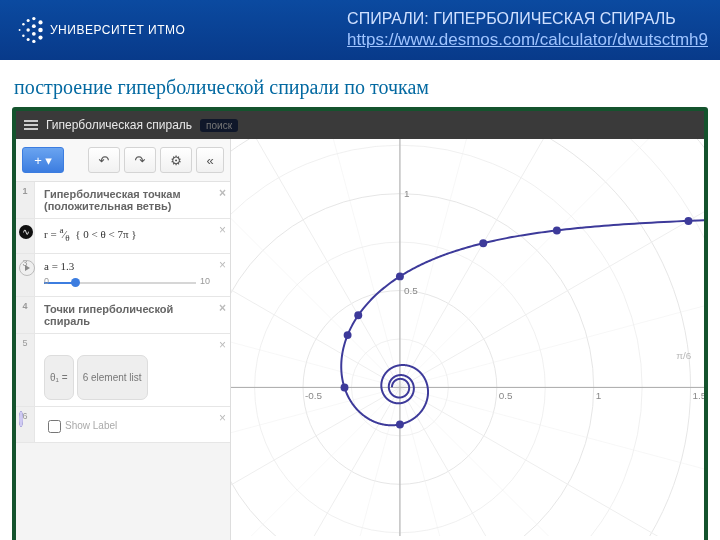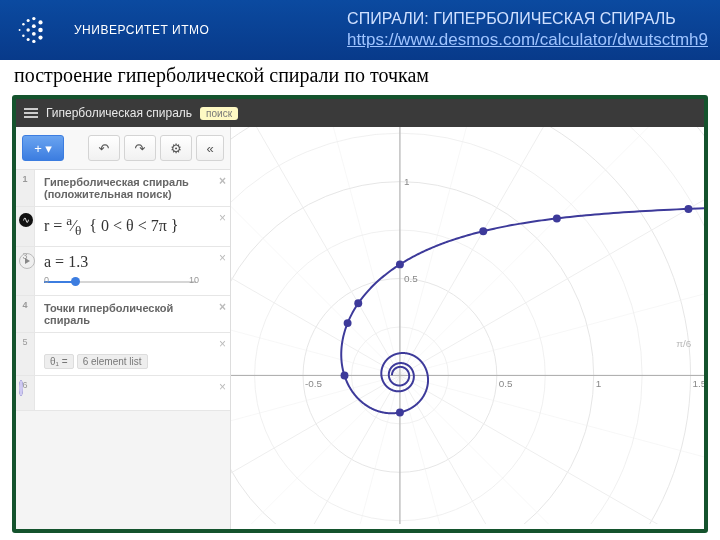--- a/index.html
+++ b/index.html
@@ -1,30 +1,30 @@
 <!DOCTYPE html>
 <html><head>
 <meta charset="utf-8">
 <style>
   html,body{margin:0;padding:0;width:720px;height:540px;font-family:Arial,Helvetica,sans-serif;background:#fff;overflow:hidden}
   .header{background:#0a3d91;background:linear-gradient(#0b4aa0,#083a8a);color:#fff;height:60px;display:flex;align-items:center;padding:0 12px}
-  .logo{display:flex;align-items:center;gap:24px}
+  .logo{display:flex;align-items:center;gap:0}
   .logo-dots{width:38px;height:38px}
   .logo-text{font-size:12px;letter-spacing:.5px}
   .head-right{margin-left:auto;text-align:left;font-size:14px;line-height:1.35}
   .head-right .title{color:#cfe0ff;font-size:16px}
   .head-right .link{color:#9fc4ff;text-decoration:underline;font-size:17px}
-  .subtitle{font-family:"Times New Roman",serif;font-size:20px;padding:4px 14px 2px;color:#000000}
+  .subtitle{font-family:"Times New Roman",serif;font-size:20px;padding:16px 14px 2px;color:#0369a1}
 
   .desmos{position:relative;margin:6px 12px 0;height:430px;border:4px solid #14532d;background:#fff;border-radius:3px;display:flex;flex-direction:column}
   .topbar{height:28px;background:#3a3a3a;color:#ddd;display:flex;align-items:center;font-size:12px;padding:0 8px;gap:8px}
   .hamb{display:inline-block;width:14px}
   .hamb span{display:block;height:2px;background:#ccc;margin:2px 0}
   .proj-name{color:#e8e8e8}
-  .search-pill{background:#fef9c3;border-radius:3px;padding:1px 6px;font-size:10px;color:#777}
+  .search-pill{background:#0f172a;border-radius:3px;padding:1px 6px;font-size:10px;color:#777}
   .watermark{position:absolute;right:18px;top:36px;color:#9aa7af;font-size:16px;letter-spacing:.5px;pointer-events:none}
 
   .body{flex:1;display:flex;min-height:0}
   .sidebar{width:214px;background:#f4f4f4;border-right:1px solid #ddd;display:flex;flex-direction:column;font-size:11px;color:#444}
   .toolbar{height:34px;display:flex;align-items:center;gap:4px;padding:4px 6px;border-bottom:1px solid #e2e2e2;background:#f8f8f8}
   .btn{height:24px;border:1px solid #d4d4d4;border-radius:3px;background:linear-gradient(#fff,#f1f1f1);display:flex;align-items:center;justify-content:center;color:#555;font-size:13px}
   .btn.add{background:linear-gradient(#6aa4f0,#3c7de0);color:#fff;width:40px;border-color:#3c7de0}
   .btn.sm{width:30px}
   .btn.gear{width:30px}
   .btn.coll{width:26px}
@@ -33,28 +33,28 @@
   .rows{flex:1;overflow:hidden}
   .row{position:relative;border-bottom:1px solid #e6e6e6;background:#fff;padding:6px 20px 6px 28px;min-height:22px}
   .row .num{position:absolute;left:0;top:0;bottom:0;width:18px;background:#efefef;color:#999;font-size:9px;display:flex;align-items:flex-start;justify-content:center;padding-top:4px;border-right:1px solid #e6e6e6}
   .row .x{position:absolute;right:4px;top:4px;color:#bbb;font-size:12px;cursor:pointer}
   .row.fold{color:#666;font-size:11px;font-weight:bold}
   .row .icon{position:absolute;left:3px;top:6px;width:14px;height:14px}
   .wave{width:14px;height:14px;border-radius:50%;background:#111;color:#fff;font-size:9px;display:flex;align-items:center;justify-content:center}
   .play{width:14px;height:14px;border:1px solid #bbb;border-radius:50%;display:flex;align-items:center;justify-content:center}
   .play:before{content:"";border-left:5px solid #888;border-top:3px solid transparent;border-bottom:3px solid transparent;margin-left:1px}
   .dotmark{width:12px;height:12px;border-radius:50%;background:#3d3a9a;border:2px solid #cfcaf2;margin-top:4px}
-  .formula{font-family:"Times New Roman",serif;font-size:16px;color:#333}
+  .formula{font-family:"Times New Roman",serif;font-size:11px;color:#333}
   .slider-line{position:relative;height:14px;margin-top:4px}
   .slider-line .track{position:absolute;left:0;right:14px;top:6px;height:2px;background:#d6d6d6}
   .slider-line .fill{position:absolute;left:0;width:18%;top:6px;height:2px;background:#3c7de0}
   .slider-line .knob{position:absolute;left:16%;top:2px;width:9px;height:9px;border-radius:50%;background:#3c7de0}
   .slider-line .min,.slider-line .max{position:absolute;top:0;font-size:9px;color:#999}
-  .slider-line .min{left:0}.slider-line .max{right:11px}
-  .pill{display:inline-block;background:#eee;border:1px solid #ddd;border-radius:2px;padding:1px 5px;font-size:10px;color:#777;margin-top:3px}
+  .slider-line .min{left:0}.slider-line .max{right:0}
+  .pill{display:inline-block;background:#eee;border:1px solid #ddd;border-radius:7px;padding:16px 5px;font-size:10px;color:#777;margin-top:3px}
   .chk{font-size:10px;color:#aaa;margin-top:4px}
   .chk input{vertical-align:middle;margin-right:4px}
 
   .graph{flex:1;position:relative;background:#fff}
   .graph svg{position:absolute;inset:0}
   .tick-label{font-size:10px;fill:#888;font-family:Arial}
   .ang-label{font-size:10px;fill:#b8b8b8}
 </style>
 </head>
 <body>
@@ -105,21 +105,21 @@
       <div class="toolbar">
         <div class="btn add"><span>+</span>&nbsp;▾</div>
         <div class="spacer"></div>
         <div class="btn sm">↶</div>
         <div class="btn sm">↷</div>
         <div class="btn gear">⚙</div>
         <div class="btn coll">«</div>
       </div>
       <div class="rows" id="rows">
           <div class="row fold"><span class="num">1</span>
-             <span class="x">×</span><span>Гиперболическая спираль (положительная поиск)</span></div>
+             <span class="x">×</span><span>Гиперболическая точкам (положительная ветвь)</span></div>
           <div class="row"><span class="num">2</span>
              <span class="x">×</span><span class="icon">
               <span class="wave">∿</span>
             </span>
             <span class="formula">r = <sup>a</sup>⁄<sub>θ</sub> &nbsp;{ 0 &lt; θ &lt; 7π }</span></div>
           <div class="row"><span class="num">3</span>
              <span class="x">×</span><span class="icon">
               <span class="play"></span>
             </span>
             <span class="formula">a = 1.3</span>
@@ -131,21 +131,21 @@
               <span class="max">10</span>
             </div></div>
           <div class="row fold"><span class="num">4</span>
              <span class="x">×</span><span>Точки гиперболической спираль</span></div>
           <div class="row"><span class="num">5</span>
              <span class="x">×</span><br>
             <span class="pill">θ₁ =</span>
             <span class="pill">6 element list</span></div>
           <div class="row"><span class="num">6</span>
              <span class="x">×</span><span class="icon"><span class="dotmark"></span></span>
-            </div>
+            <div class="chk"><input type="checkbox" style="">Show Label</div></div>
         </div>
     </div>
 
     <div class="graph">
       <svg viewBox="0 0 476 400" id="graphsvg">
           <circle cx="170" cy="250" r="48.75" fill="none" stroke="#e6e6e6" stroke-width="0.6"></circle>
           <circle cx="170" cy="250" r="97.5" fill="none" stroke="#e6e6e6" stroke-width="1"></circle>
           <circle cx="170" cy="250" r="146.25" fill="none" stroke="#e6e6e6" stroke-width="0.6"></circle>
           <circle cx="170" cy="250" r="195" fill="none" stroke="#e6e6e6" stroke-width="1"></circle>
           <circle cx="170" cy="250" r="243.75" fill="none" stroke="#e6e6e6" stroke-width="0.6"></circle>

